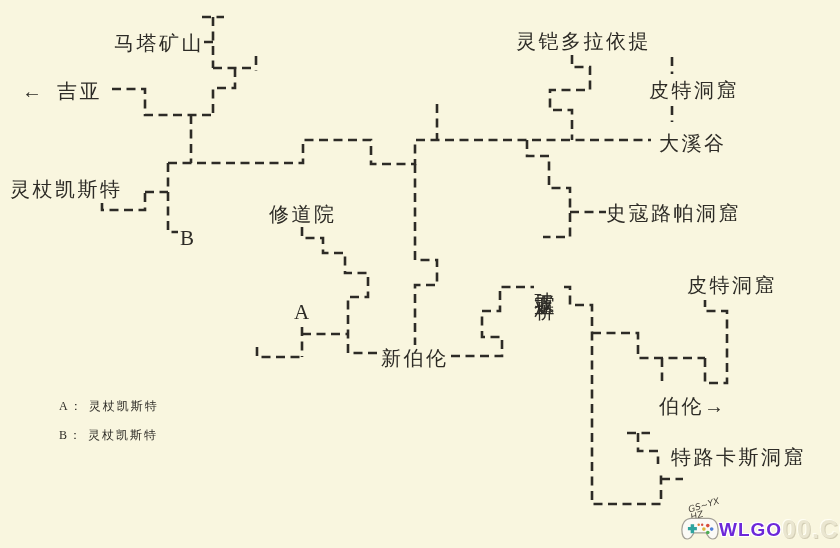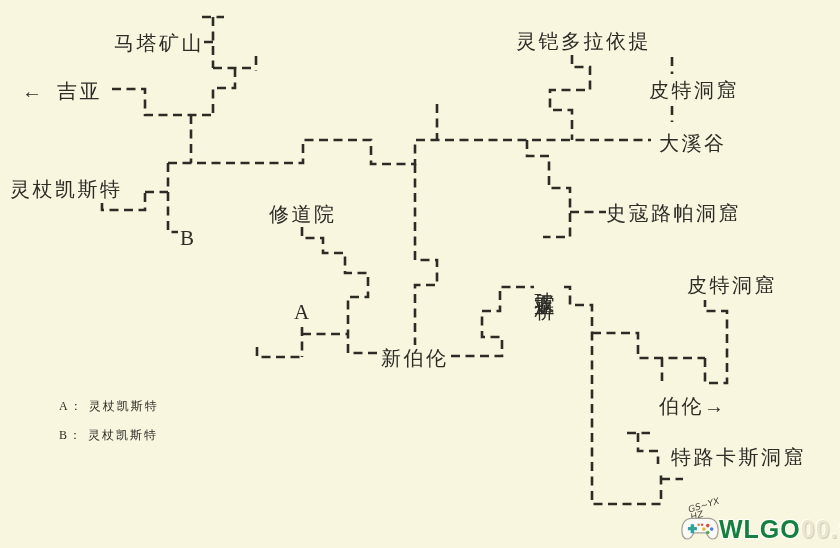--- a/index.html
+++ b/index.html
@@ -22,21 +22,21 @@
     letter-spacing:3px;line-height:24px;height:96px;
   }
   .marker{position:absolute;color:#2d2b26;font-size:21px;line-height:22px;}
   .arrow{position:absolute;color:#2d2b26;font-size:20px;line-height:20px;}
   .arrow-inline{letter-spacing:0;}
   .legend{position:absolute;left:59px;top:392px;color:#2d2b26;}
   .legend-line{font-size:12px;line-height:29px;letter-spacing:2px;white-space:nowrap;}
   .watermark{position:absolute;left:681px;top:515px;display:flex;align-items:center;}
   .wm-brand{
     font-family:"Liberation Sans","DejaVu Sans",sans-serif;
-    font-weight:bold;font-size:25px;letter-spacing:1px;color:#15803d;
+    font-weight:bold;font-size:19px;letter-spacing:1px;color:#6d28d9;
     text-shadow:-1px -1px 0 #ffffff,1px -1px 0 #ffffff,-1px 1px 0 #ffffff,1px 1px 0 #ffffff;
   }
   .wm-suffix{
     font-family:"Liberation Sans","DejaVu Sans",sans-serif;
     font-weight:bold;font-size:25px;letter-spacing:1px;color:#eae6d0;
     text-shadow:1px 1px 0 #d2cdb4,-1px -1px 0 #fffef4;
   }
   .wm-scribble{
     position:absolute;left:689px;top:501px;color:#4a463e;
     font-family:"DejaVu Sans","Liberation Sans",sans-serif;

